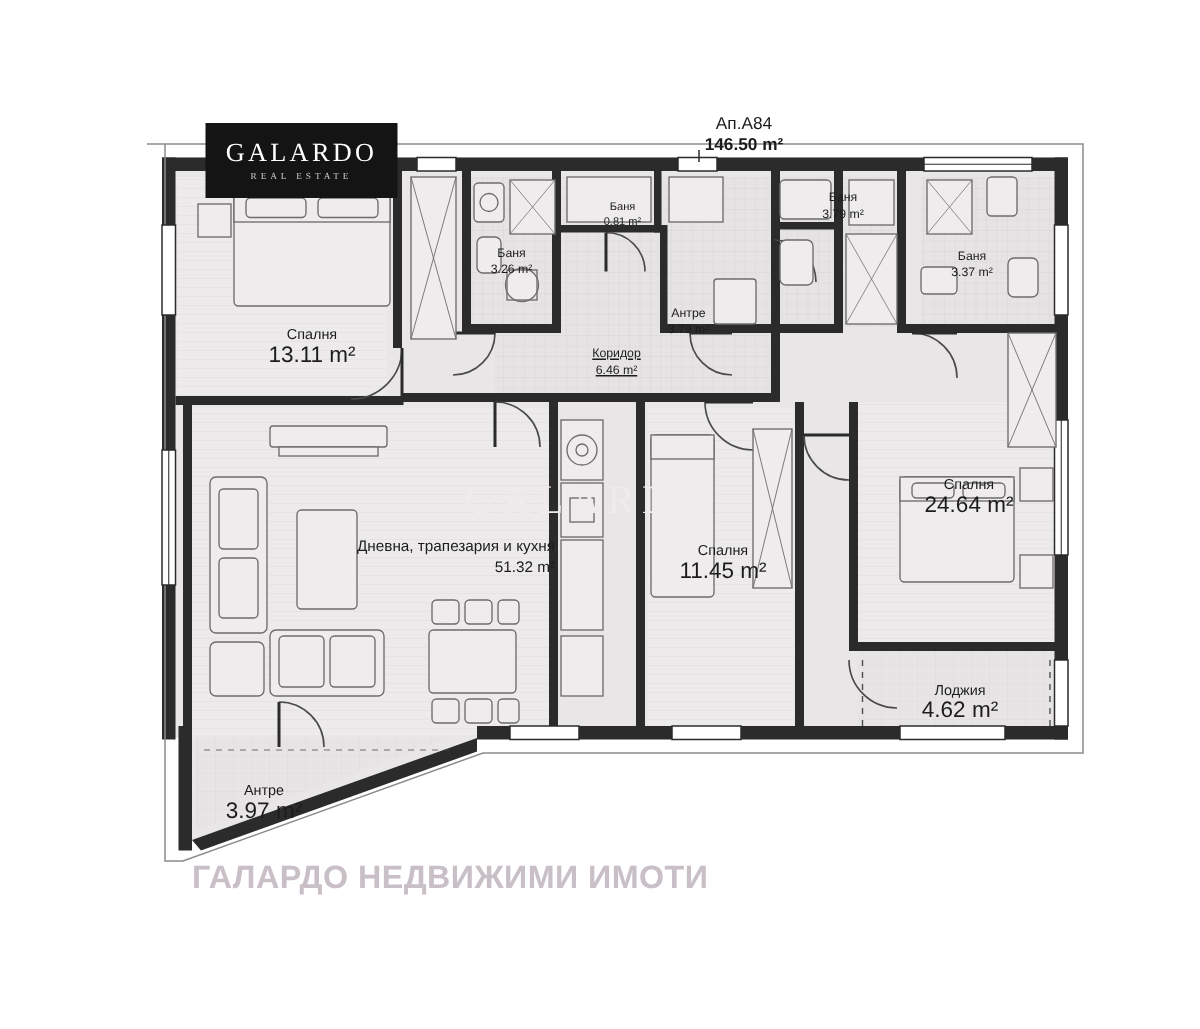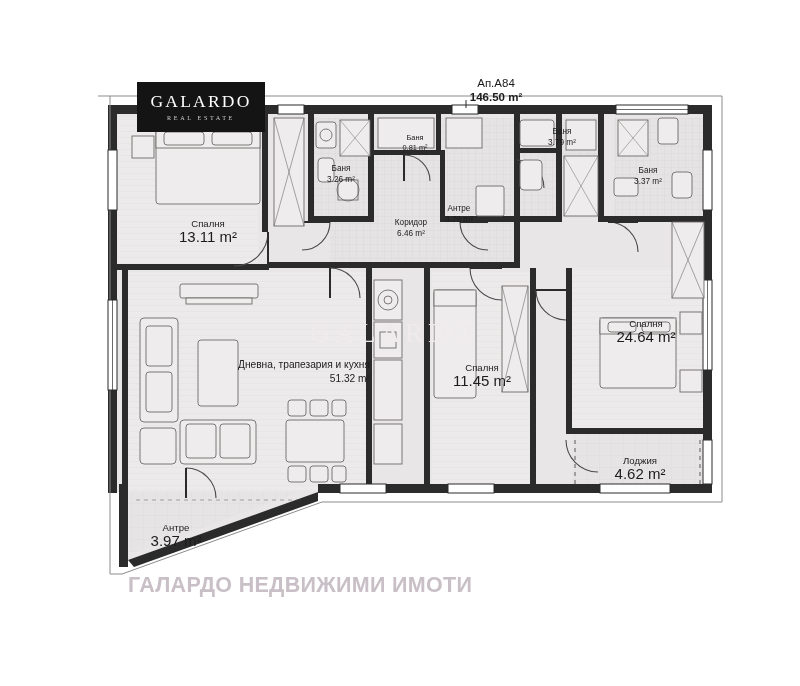--- a/index.html
+++ b/index.html
@@ -341,21 +341,21 @@
 <div class="abs rlabel small" style="left:522px;top:127px;width:80px;">
   <span class="n">Баня</span>
   <span class="a">3.79 m²</span>
 </div>
 
 <div class="abs rlabel small" style="left:608px;top:166px;width:80px;">
   <span class="n">Баня</span>
   <span class="a">3.37 m²</span>
 </div>
 
-<div class="abs rlabel small" style="left:366px;top:218px;width:90px;">
+<div class="abs rlabel small" style="left:366px;top:231px;width:90px;text-decoration:underline;">
   <span class="n">Коридор</span>
   <span class="a">6.46 m²</span>
 </div>
 
 <div class="abs rlabel" style="left:594px;top:318px;width:104px;">
   <span class="n">Спалня</span>
   <span class="a">24.64 m²</span>
 </div>
 
 <div class="abs rlabel big" style="left:170px;top:358px;width:200px;text-align:right;">

